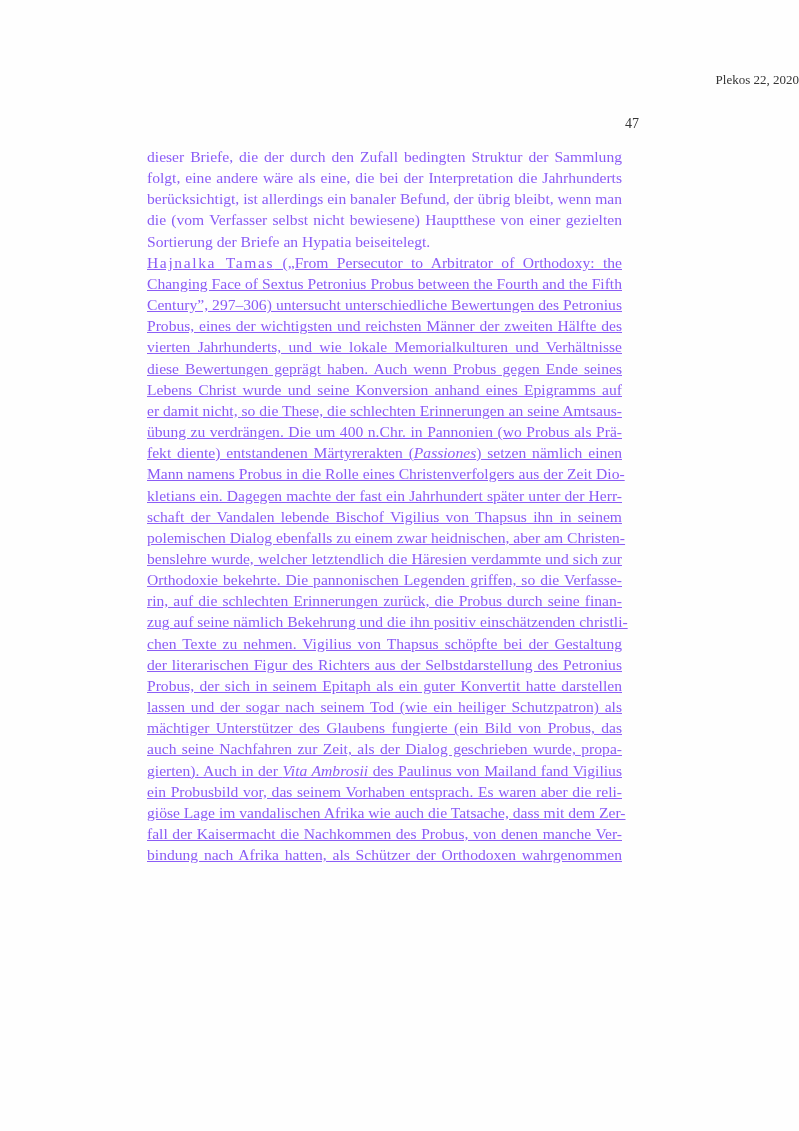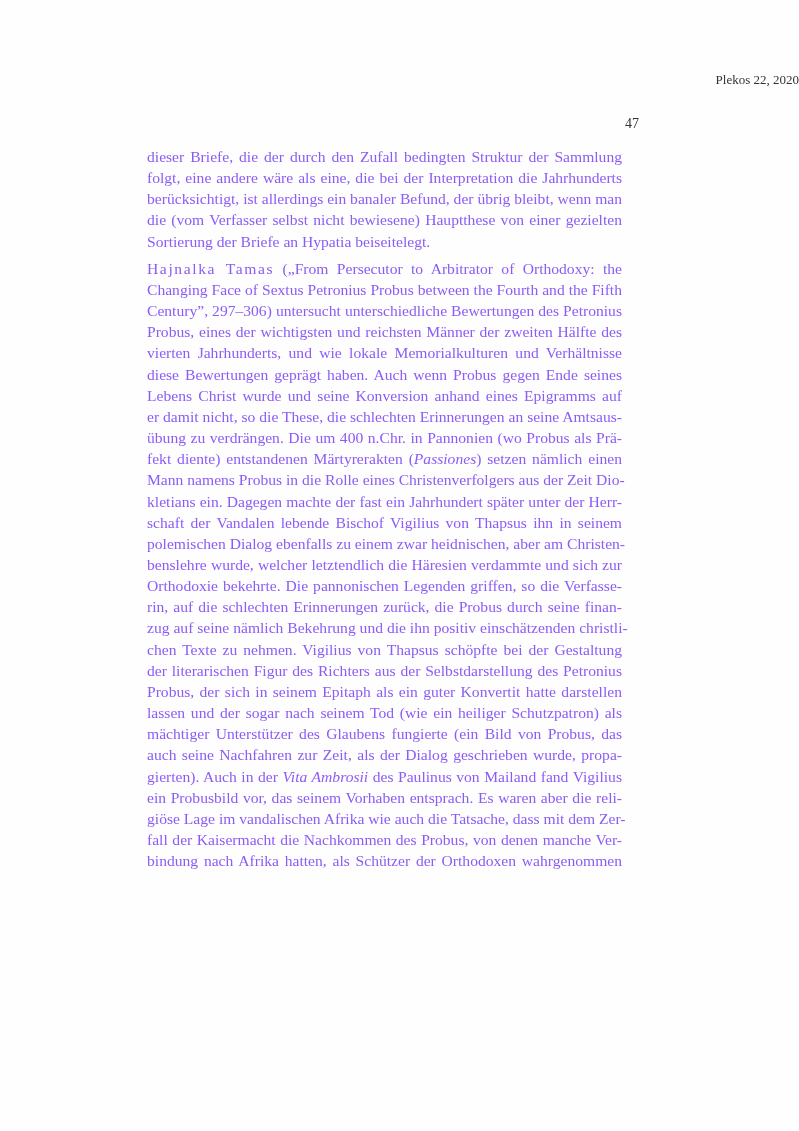--- a/index.html
+++ b/index.html
@@ -11,21 +11,21 @@
     }
     .journal { position: absolute; left: 0; width: 799px; text-align: right; top: 0; }
     .pagenum { position: absolute; left: 623px; width: 16px; text-align: right; top: 0; font-size: 14px; margin-top: 44px; }
     .body-text {
       position: absolute; left: 147px; top: 146px; width: 475px;
       font-family: "Liberation Serif", "DejaVu Serif", serif;
       font-size: 15.6px; line-height: 21.15px; color: #8b5cf6;
       text-align: justify; hyphens: manual;
     }
     .para { margin: 0; }
-    .para + .para { margin-top: 6px; }
+    .para + .para { margin-top: 0; text-decoration: underline; }
     .line { display: block; text-align: justify; text-align-last: justify; white-space: nowrap; }
     .line.last { text-align-last: left; }
     .spaced { letter-spacing: 1.6px; }
     .it { font-style: italic; }
   </style>
 </head>
 <body>
 
 <div class="page">
 

